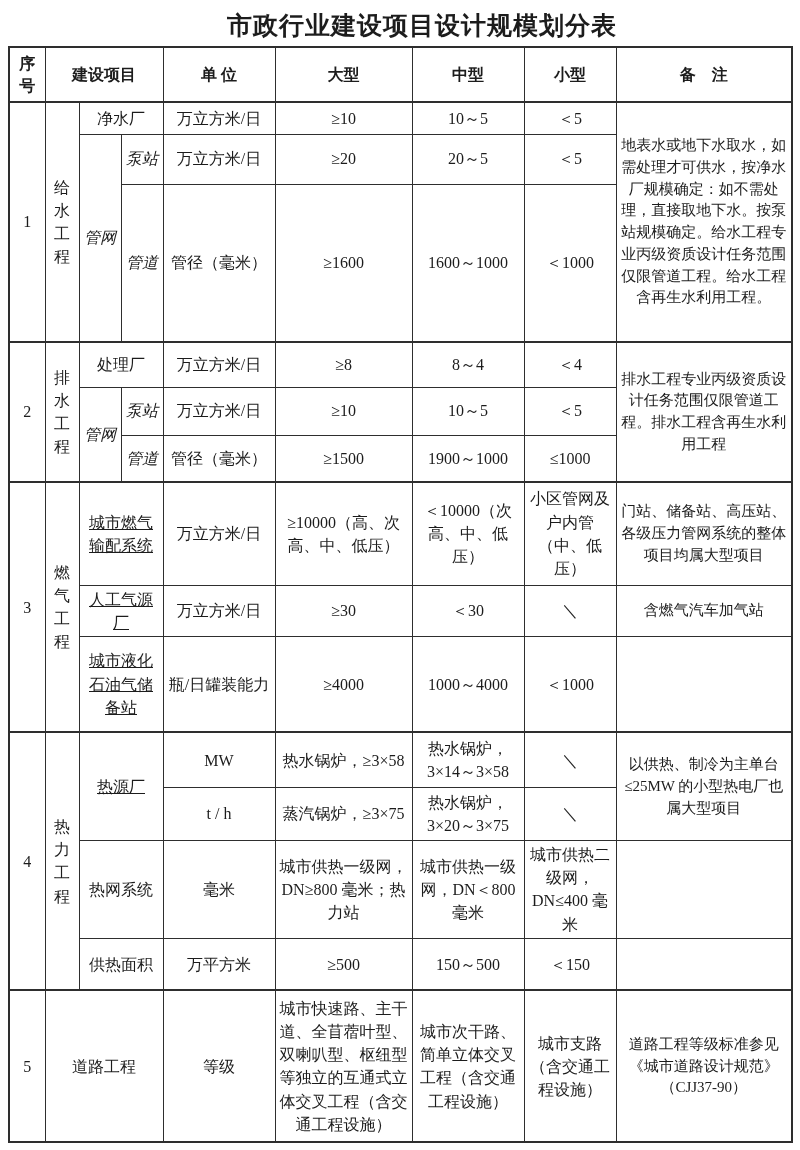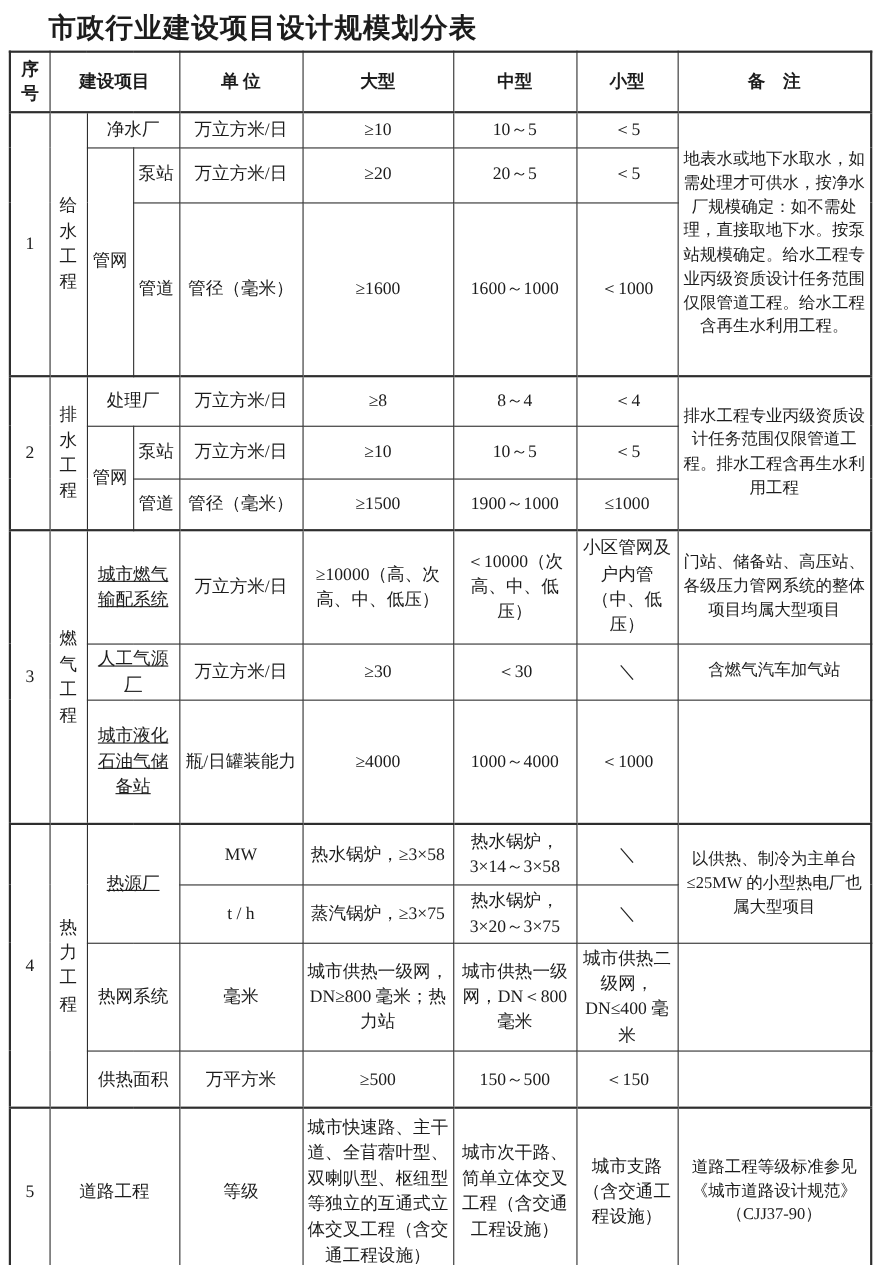--- a/index.html
+++ b/index.html
@@ -3,21 +3,21 @@
 <meta charset="utf-8">
 <style>
   html,body{margin:0;padding:0;background:#ffffff;}
   body{
     width:800px;height:1150px;
     font-family:"Liberation Serif","DejaVu Serif",serif;
     color:#1c1c1c;
   }
   .page{width:800px;height:1150px;position:relative;overflow:hidden;}
   .title{
-    text-align:left;
+    text-align:center;
     font-size:25px;
     font-weight:bold;
     letter-spacing:1px;
     padding-top:9px;
     margin:0 0 0 0;
     height:46px;
     box-sizing:border-box;
     padding-left:44px;
   }
   table.scale{
@@ -33,21 +33,21 @@
     text-align:center;
     vertical-align:middle;
     padding:2px 4px;
     line-height:1.45;
     overflow:hidden;
     box-sizing:border-box;
   }
   tr.head td{font-weight:bold;font-size:16px;line-height:1.35;}
   tr.sec > td{border-top:2px solid #2e2e2e;}
   td.vname{padding:0 8px;line-height:1.8;}
-  td.vcell{padding:0 12px;line-height:1.55;}
+  td.vcell{padding:0 12px;line-height:1.55;font-style:italic;}
   td.lab3{padding:0 13px;line-height:1.55;text-decoration:underline;}
   td.lab2{padding:0 20px;line-height:1.55;}
   td.remark{
     text-align:justify;
     text-align-last:center;
     padding:3px 7px;
     line-height:1.55;
     font-size:15px;
   }
   td.val{line-height:1.55;}
@@ -146,21 +146,21 @@
       <td class="remark">门站、储备站、高压站、各级压力管网系统的整体项目均属大型项目</td>
     </tr>
     <tr style="height:47px">
       <td colspan="2" class="lab3">人工气源厂</td>
       <td class="val">万立方米/日</td>
       <td class="val">≥30</td>
       <td class="val">＜30</td>
       <td class="val">＼</td>
       <td class="remark">含燃气汽车加气站</td>
     </tr>
-    <tr style="height:113px">
+    <tr style="height:96px">
       <td colspan="2" class="lab3">城市液化石油气储备站</td>
       <td class="val">瓶/日罐装能力</td>
       <td class="val">≥4000</td>
       <td class="val">1000～4000</td>
       <td class="val">＜1000</td>
       <td class="remark"></td>
     </tr>
 
     <tr class="sec" style="height:55px">
       <td rowspan="4">4</td>

